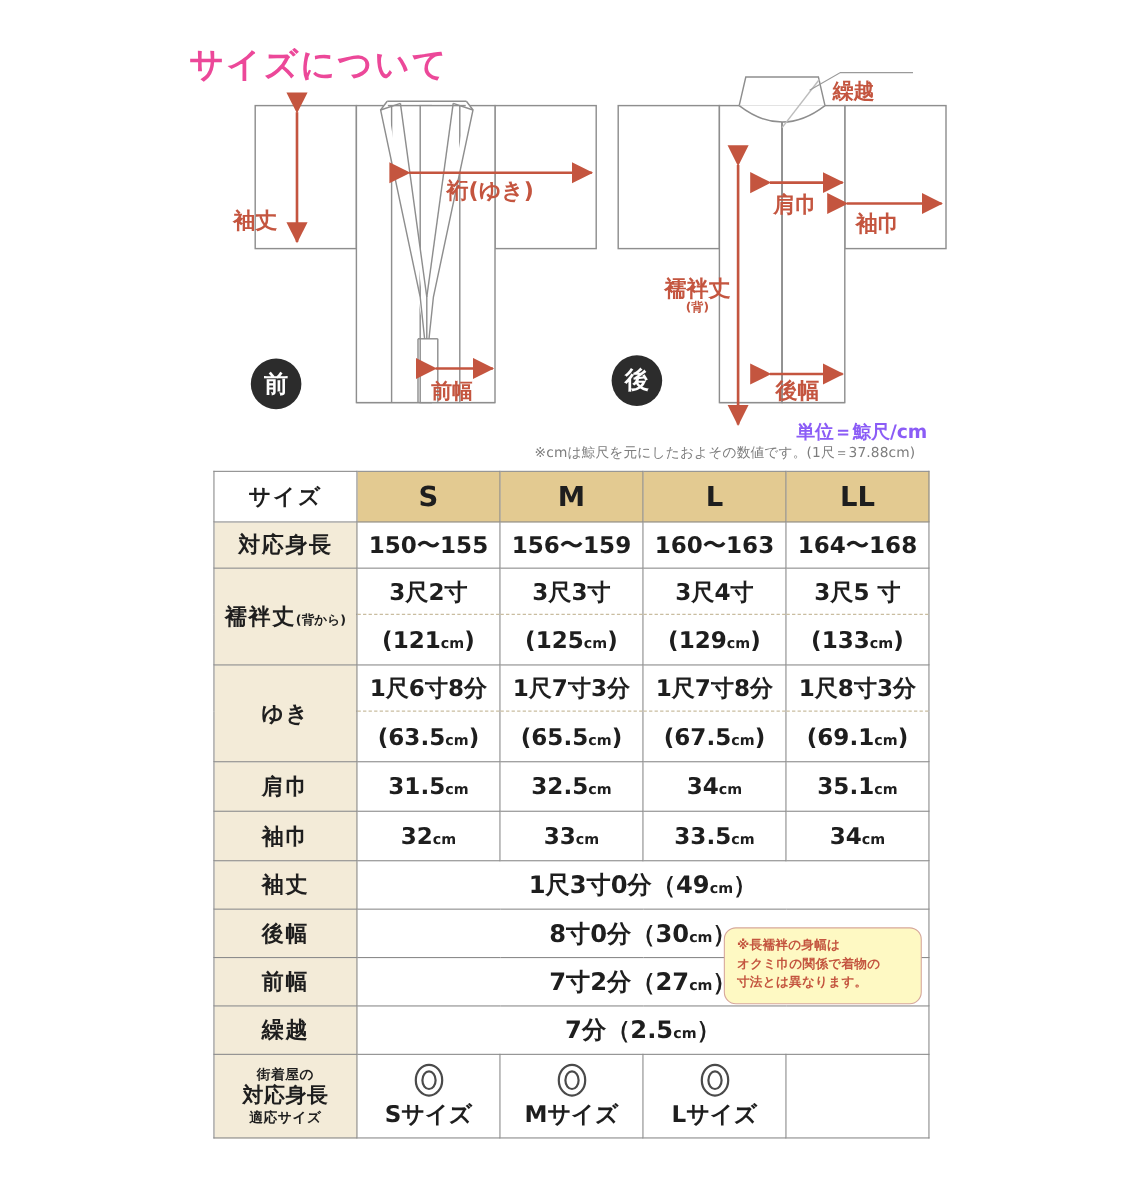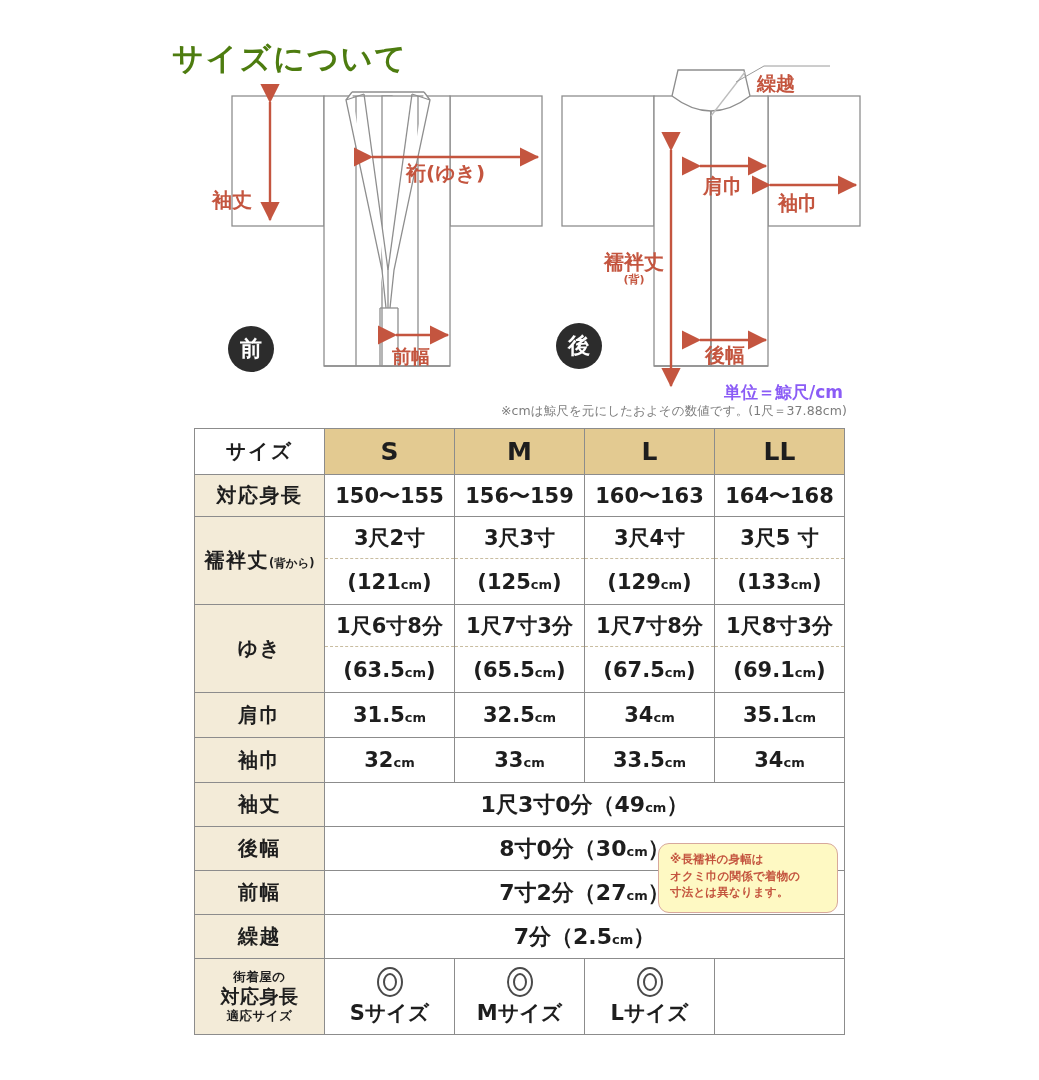--- a/index.html
+++ b/index.html
@@ -11,21 +11,21 @@
   body { width: 1039px; height: 1080px; position: relative; overflow: hidden; }
 
   #page { position: relative; width: 1039px; height: 1080px; background: #fff; }
 
   
   .page-title {
     position: absolute;
     left: 172px; top: 38px;
     font-size: 31px;
     font-weight: 700;
-    color: #4d7c0f;
+    color: #ec4899;
     letter-spacing: 2px;
     font-family: "DejaVu Serif", "Liberation Serif", serif;
   }
 
   
   .diagram-area { position: absolute; left: 0; top: 30px; width: 1039px; height: 400px; }
   .diagram-svg { position: absolute; left: 0; top: 0; }
 
   .badge {
     position: absolute;
@@ -63,21 +63,21 @@
   
   .unit-note {
     position: absolute;
     right: 196px; top: 381px;
     font-size: 17px;
     color: #8b5cf6;
     font-weight: 600;
   }
   .unit-sub {
     position: absolute;
-    right: 192px; top: 403px;
+    right: 207px; top: 403px;
     font-size: 12.5px;
     color: #7d7d7d;
     letter-spacing: 0.1px;
   }
 
   
   .size-table {
     position: absolute;
     left: 194px; top: 428px;
     width: 650px;

